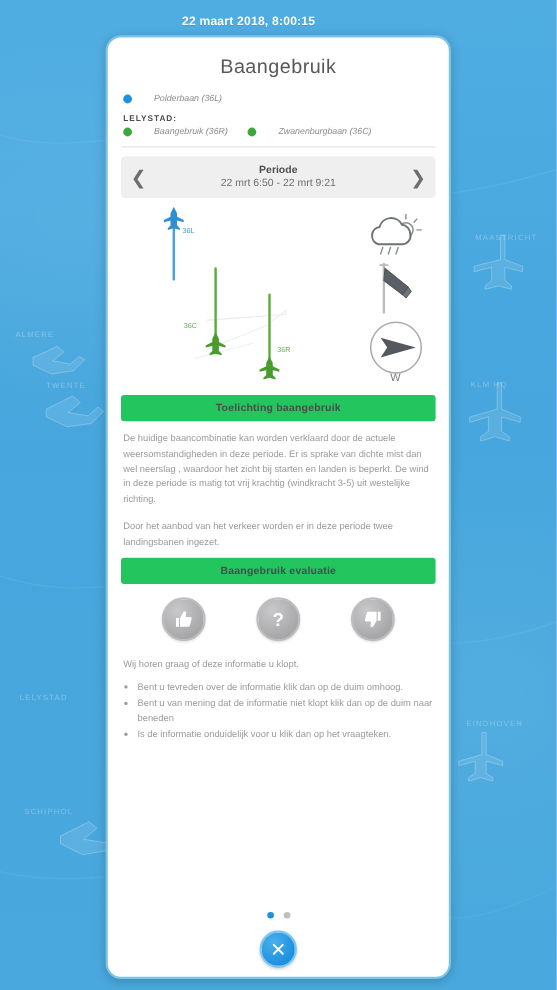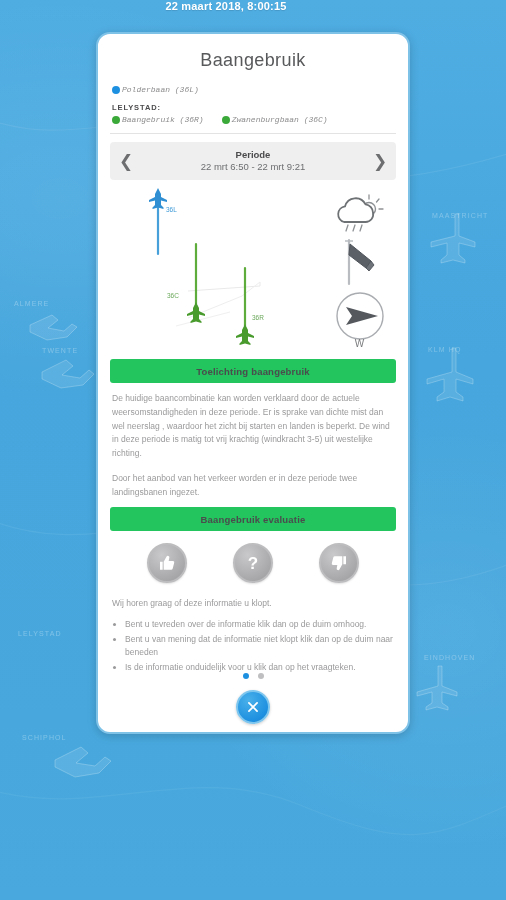--- a/index.html
+++ b/index.html
@@ -21,31 +21,31 @@
   .map-label{
     fill:rgba(255,255,255,0.30);
     font-family:"Liberation Sans", sans-serif;
     font-size:7px;letter-spacing:1.1px;
   }
   .map-plane2{fill:rgba(255,255,255,0.10);stroke:rgba(255,255,255,0.26);stroke-width:0.9;}
 
   
   #topbar{
     position:absolute;top:0;left:0;width:452px;height:26px;
-    display:flex;align-items:flex-start;justify-content:center;
+    display:flex;align-items:flex-end;justify-content:center;
     z-index:6;
   }
   #topbar .stamp{
     color:#ffffff;font-size:11px;font-weight:bold;letter-spacing:0.2px;
     text-shadow:0 1px 1px rgba(0,0,0,0.12);
   }
 
   
   #panel{
-    position:absolute;left:96px;top:32px;width:314px;height:702px;
+    position:absolute;left:96px;top:32px;width:314px;height:858px;
     background:#ffffff;
     border:2px solid #7fc2e8;
     border-radius:14px;
     box-shadow:0 2px 10px rgba(0,0,0,0.18);
     z-index:5;
     overflow:hidden;
     box-sizing:border-box;
   }
   .pad{padding:0 12px;}
 
@@ -53,21 +53,21 @@
     text-align:center;font-size:18px;color:#58595b;
     letter-spacing:0.4px;margin:16px 0 14px 0;font-weight:normal;
   }
 
   
   .legend-head{
     font-size:7.5px;font-weight:bold;color:#4b4b4d;letter-spacing:0.9px;
     margin:0 0 3px 2px;
   }
   .legend-row{display:flex;align-items:center;gap:18px;margin:0 0 9px 2px;}
-  .legend-item{display:flex;align-items:center;gap:2px;font-family:Liberation Mono, monospace;}
+  .legend-item{display:flex;align-items:center;gap:20px;}
   .dot{width:8px;height:8px;border-radius:50%;display:inline-block;flex:none;}
   .dot.takeoff{background:#1e90e0;}
   .dot.landing{background:#3aa93a;}
   .legend-text{font-size:8px;color:#8c8c8e;font-style:italic;white-space:nowrap;}
 
   hr.sep{border:none;border-top:1px solid #e3e3e3;margin:4px 12px 8px 12px;}
 
   
   #period-bar{
     margin:0 12px;background:#efefef;border-radius:4px;

